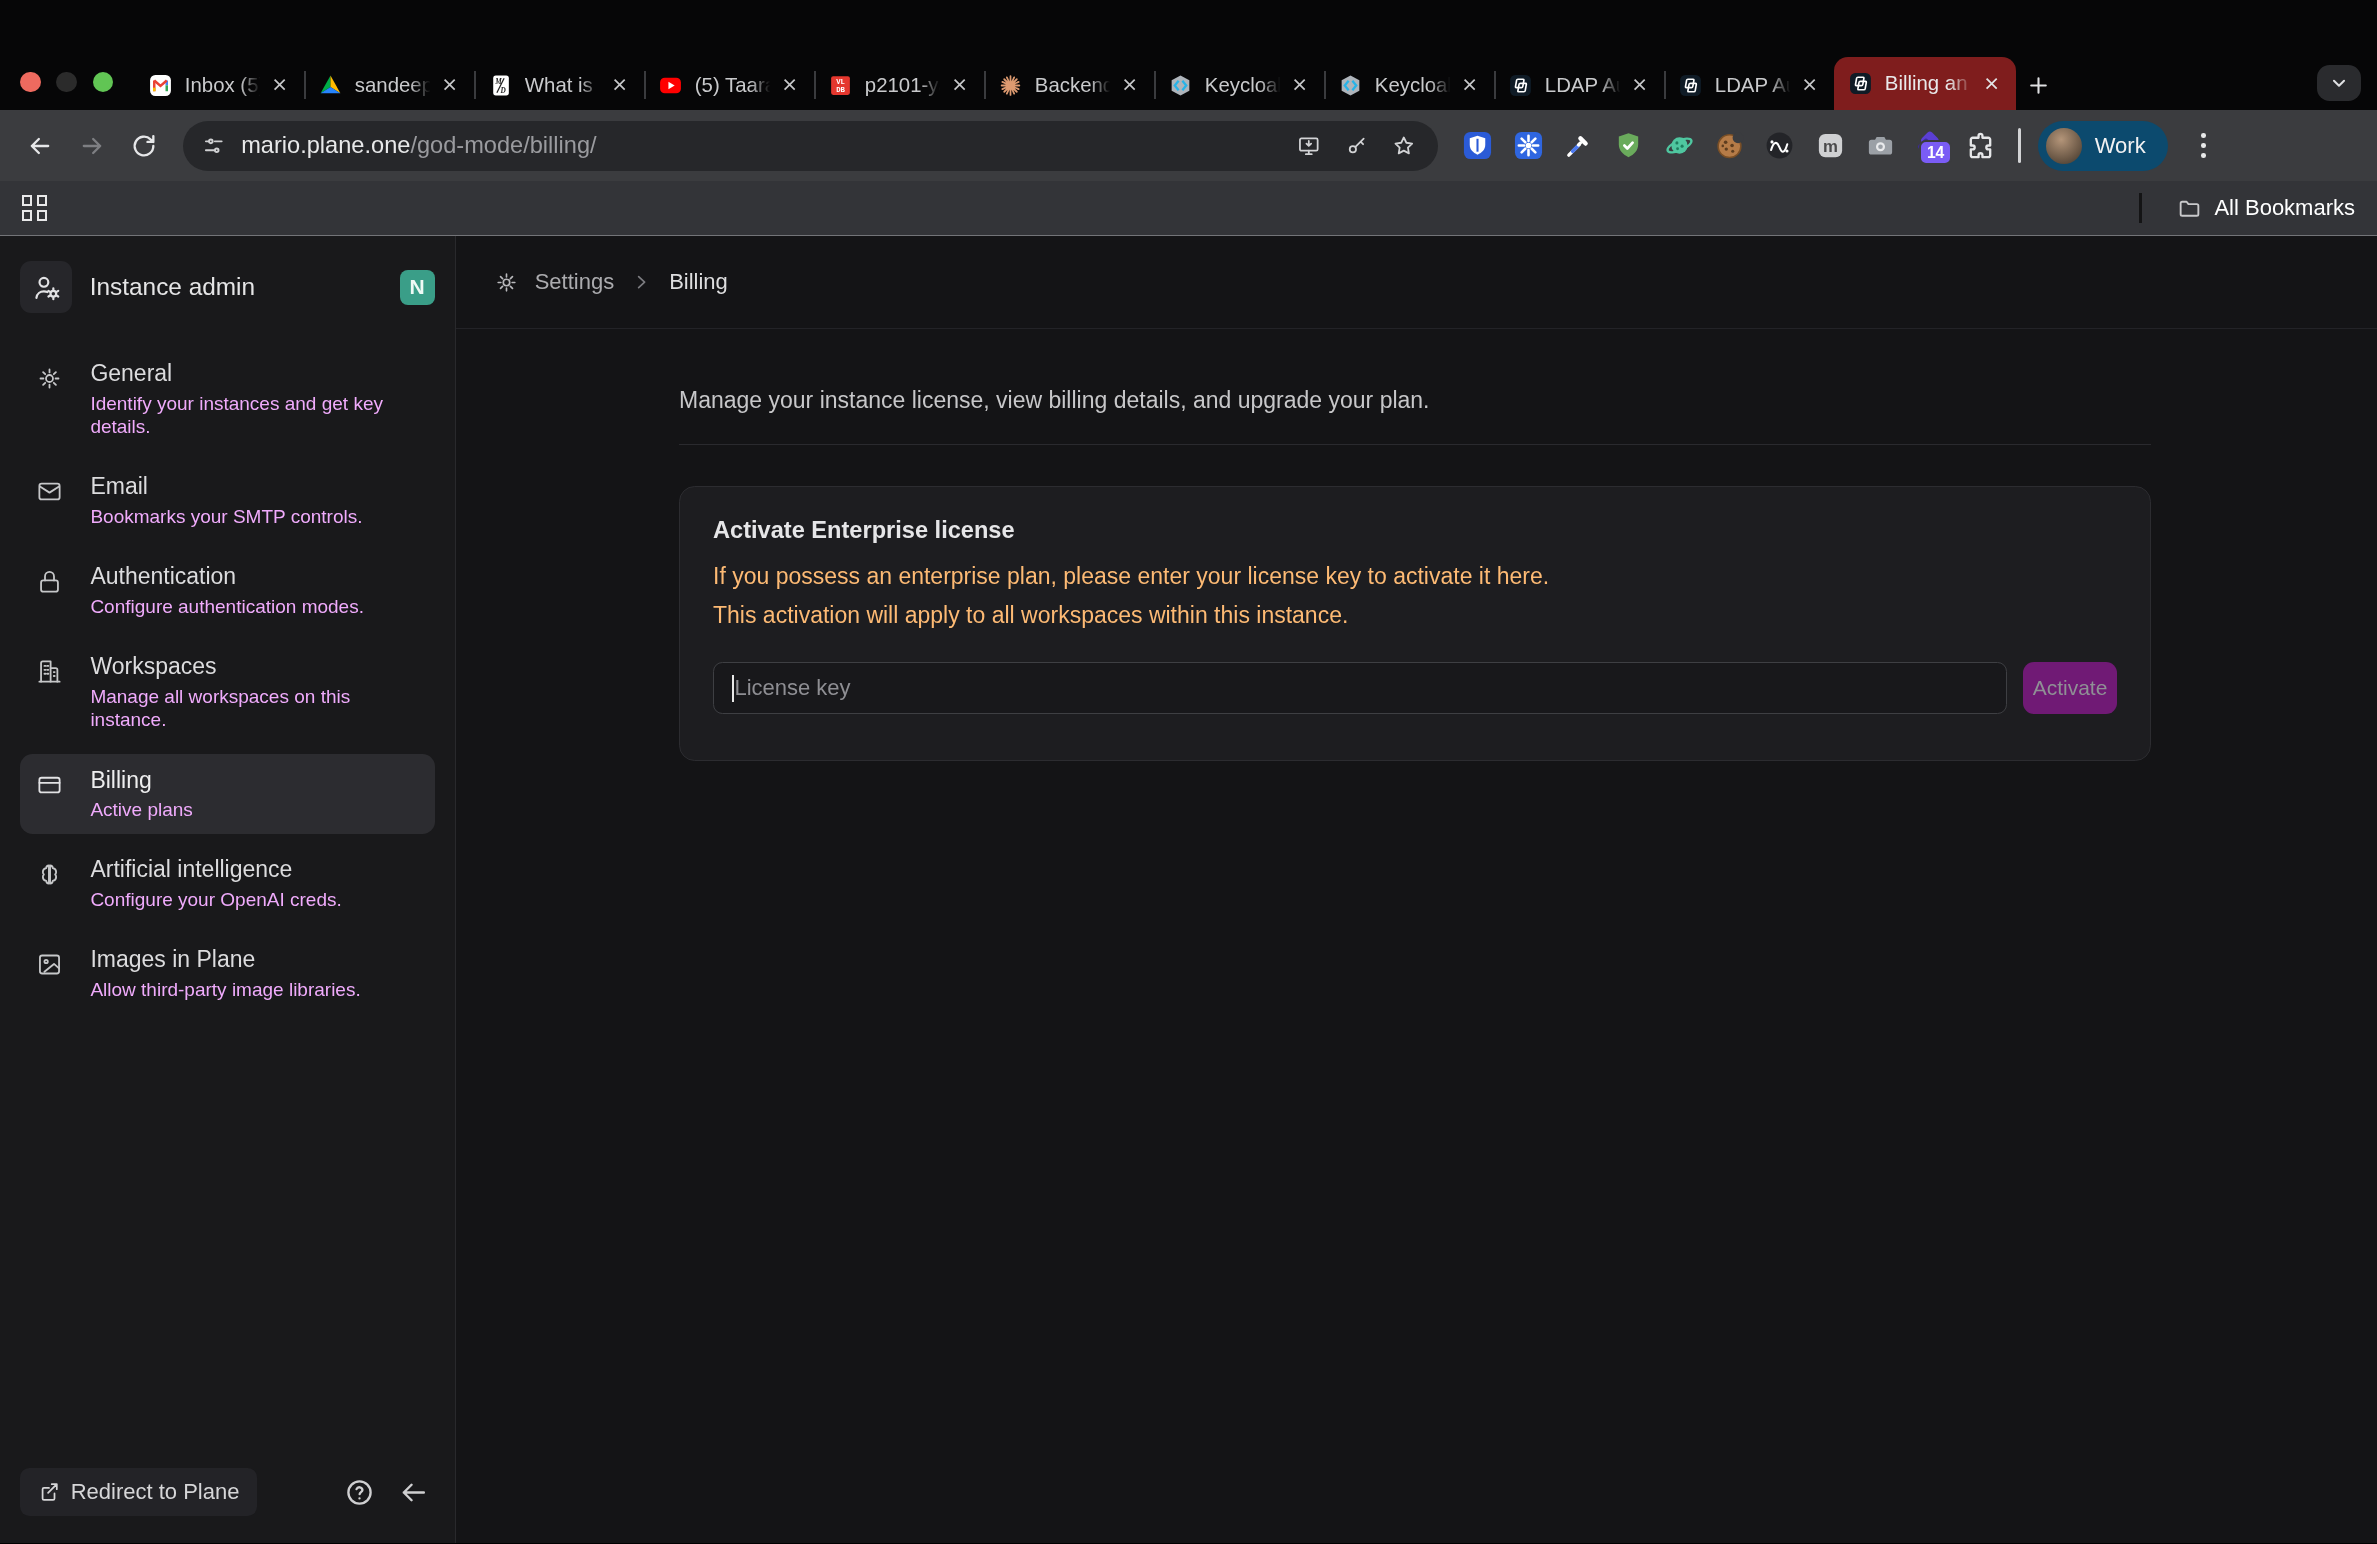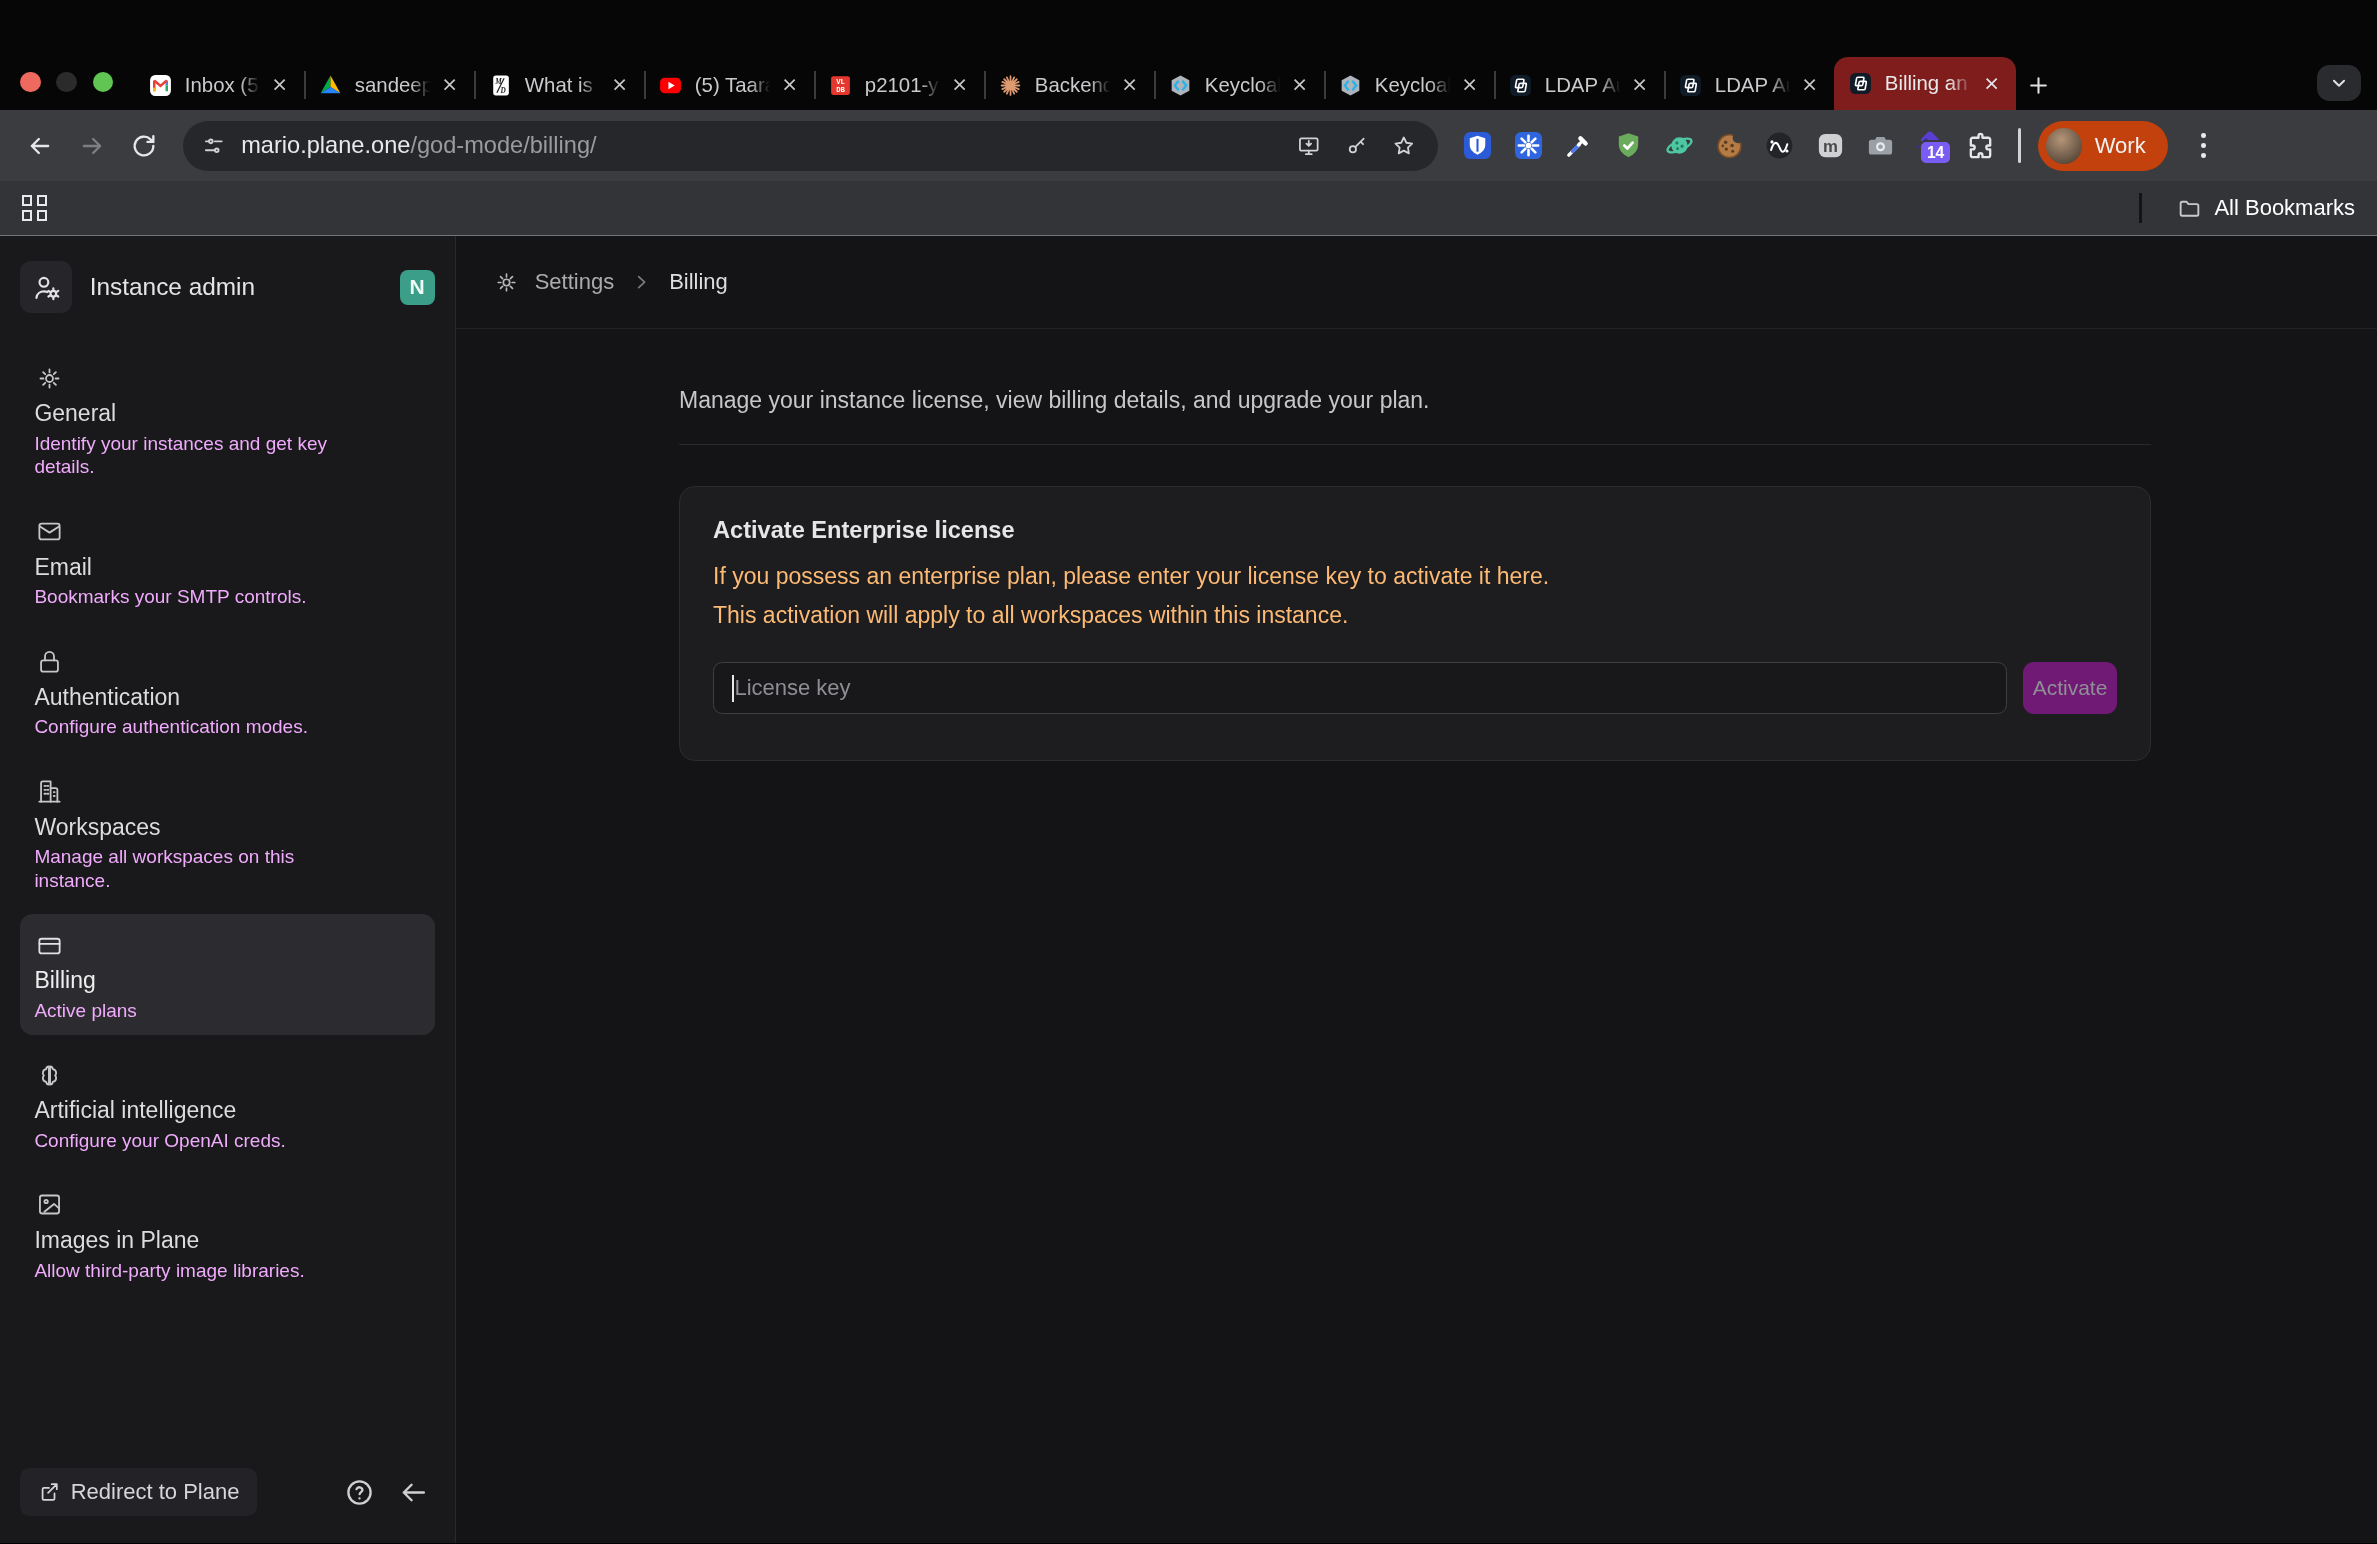--- a/index.html
+++ b/index.html
@@ -32,21 +32,21 @@
   .omni-ic svg { width:23.6px; height:23.6px; }
   .url { margin-left:14px; font-size:23.6px; white-space:nowrap; }
   .url .host { color:#e8e9ea; } .url .path { color:#9a9b9f; }
   .omni-spacer { flex:1; }
   .omni-right { display:flex; align-items:center; gap:20.4px; }
   .ext-row { display:flex; align-items:center; gap:17.3px; margin-left:23.6px; }
   .ext { width:33px; height:33px; position:relative; display:flex; align-items:center; justify-content:center; }
   .ext svg { width:31px; height:31px; }
   .badge14 { position:absolute; right:-4.7px; bottom:-3.1px; background:#7a5cf5; color:#fff; font-size:15.7px; font-weight:bold; padding:1.6px 5.5px; border-radius:7px; border:2.4px solid #3b3c3f; }
   .tb-sep { width:3.1px; height:35px; background:#d2d3d5; border-radius:1.6px; margin:0 17.3px 0 20.4px; }
-  .profile-chip { height:50px; background:#c2410c; border-radius:25px; display:flex; align-items:center; padding:0 22px 0 7.9px; gap:12.6px; }
+  .profile-chip { height:50px; background:#0c4a6e; border-radius:25px; display:flex; align-items:center; padding:0 22px 0 7.9px; gap:12.6px; }
   .avatar { width:36px; height:36px; border-radius:50%; background:radial-gradient(circle at 42% 32%, #b49579, #6b5846 62%, #3a332b); }
   .profile-name { color:#f2f2f3; font-size:22px; }
   .kebab { margin-left:20.4px; width:31px; display:flex; flex-direction:column; align-items:center; gap:5.5px; }
   .kebab i { width:4.7px; height:4.7px; border-radius:50%; background:#e8e9ea; }
 
   
   .bookmarks { height:55px; background:#333438; border-bottom:1.6px solid #737478; display:flex; align-items:center; padding:0 22px; }
   .apps-grid { display:grid; grid-template-columns:10.2px 10.2px; grid-gap:4.7px; }
   .apps-grid i { width:10.2px; height:10.2px; border:2.8px solid #e9e9ea; }
   .bm-spacer { flex:1; }
@@ -56,21 +56,21 @@
 
   
   .page { display:flex; height:1307px; background:#141416; }
   .sidebar { width:456px; background:#19191b; border-right:1.6px solid #29292c; display:flex; flex-direction:column; }
   .sb-header { display:flex; align-items:center; gap:17.3px; padding:25px 20.4px 14px 20.4px; }
   .sb-logo { width:52px; height:52px; background:#26262a; border-radius:11px; display:flex; align-items:center; justify-content:center; }
   .sb-logo svg { width:31px; height:31px; }
   .sb-title { flex:1; color:#e5e5e6; font-size:24.4px; font-weight:500; }
   .sb-badge { width:35px; height:35px; background:#3a9e88; border-radius:7.9px; color:#eefaf5; font-size:21px; font-weight:600; display:flex; align-items:center; justify-content:center; }
   .sb-items { padding:20.4px 20.4px 0 20.4px; flex:1; }
-  .sb-item { display:flex; gap:7px; padding:12.6px 14px; border-radius:12.6px; margin-bottom:9.4px;flex-direction:column; }
+  .sb-item { display:flex; gap:26px; padding:12.6px 14px; border-radius:12.6px; margin-bottom:9.4px; }
   .sb-item.active { background:#2c2c30; }
   .sb-ic { width:30px; height:30px; flex:none; margin-top:3.1px; display:flex; align-items:center; justify-content:center; }
   .sb-ic svg { width:27px; height:27px; }
   .sb-item-title { color:#dcdcde; font-size:23px; margin-bottom:4.7px; }
   .sb-item-desc { color:#f0abfc; font-size:19px; line-height:23.6px; max-width:299px; }
   .sb-footer { display:flex; align-items:center; padding:19px 23.6px 27px 20.4px; }
   .redirect-btn { display:flex; align-items:center; gap:11px; background:#232327; border-radius:9.4px; padding:11px 17.3px; color:#d6d6d8; font-size:22px; }
   .redirect-btn svg { width:22px; height:22px; }
   .sb-foot-spacer { flex:1; }
   .help-btn, .back-btn { width:35px; height:35px; display:flex; align-items:center; justify-content:center; }

